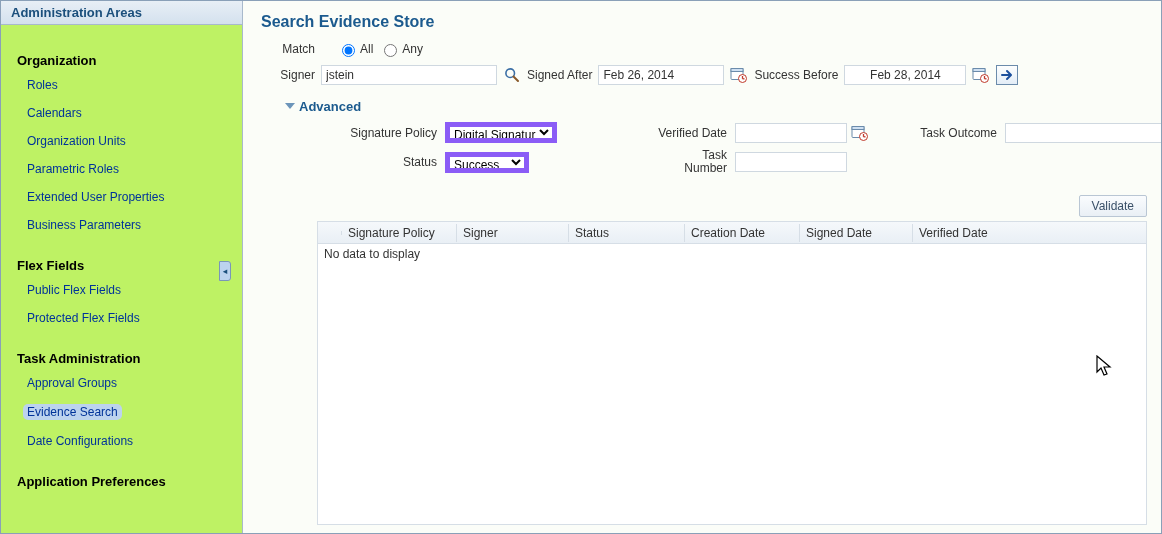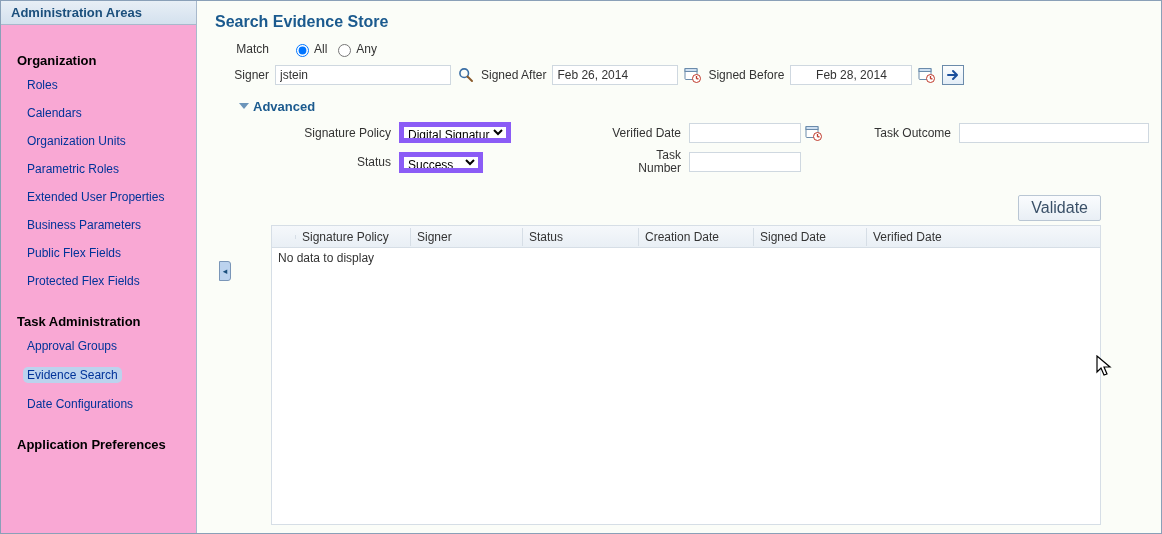--- a/index.html
+++ b/index.html
@@ -19,22 +19,22 @@
     overflow: hidden;
   }
   .main-area {
     flex: 1;
     display: flex;
     background: #fbfdf8;
     position: relative;
     border-right: 1px solid #c9d6e2;
   }
   .sidebar {
-    width: 196px;
-    background: #f9a8d4;
+    width: 242px;
+    background: #bef264;
     border-right: 1px solid #a8b9cc;
     display: flex;
     flex-direction: column;
   }
   .sidebar-header {
     background: linear-gradient(#e8eff6, #d4e1ee);
     border-bottom: 1px solid #a8b9cc;
     padding: 4px 10px;
     font-weight: bold;
     color: #1b4f7c;
@@ -154,21 +154,21 @@
   }
   .adv-grid .label { padding-right:8px; }
   .task-num-label { line-height:1.1; text-align:right; padding-right:8px;}
   .validate-row { display:flex; justify-content:flex-end; margin: 20px 58px 4px 0; }
   .btn {
     border:1px solid #b9c6d4;
     background: linear-gradient(#fafcfe,#e9eff5);
     padding: 3px 12px;
     cursor:pointer;
     color:#3a5068;
-    font-size:16px;
+    font-size:12px;
     border-radius:2px;
     text-align:center;
   }
   .table-wrap {
     border:1px solid #d6dee6;
     margin: 0 58px 0 56px;
     flex:1;
     display:flex; flex-direction:column;
     background:#fff;
     min-height: 240px;
@@ -215,20 +215,21 @@
       <div class="sidebar-body">
 
         <div class="nav-section-title">Organization</div>
         <div><span class="nav-item">Roles</span></div>
         <div><span class="nav-item">Calendars</span></div>
         <div><span class="nav-item">Organization Units</span></div>
         <div><span class="nav-item">Parametric Roles</span></div>
         <div><span class="nav-item">Extended User Properties</span></div>
         <div><span class="nav-item">Business Parameters</span></div>
 
+        <div class="nav-section-title">Flex Fields</div>
         <div><span class="nav-item">Public Flex Fields</span></div>
         <div><span class="nav-item">Protected Flex Fields</span></div>
 
         <div class="nav-section-title">Task Administration</div>
         <div><span class="nav-item">Approval Groups</span></div>
         <div><span class="nav-item selected">Evidence Search</span></div>
         <div><span class="nav-item">Date Configurations</span></div>
 
         <div class="nav-section-title">Application Preferences</div>
       </div>
@@ -265,21 +266,21 @@
         <input type="text" style="width: 126px;" value="Feb 26, 2014">
         <span class="icon-btn cal-icon">
           <svg viewBox="0 0 18 18">
               <rect x="1" y="2.5" width="12" height="11" rx="1" fill="#fff" stroke="#6b8bab"></rect>
               <rect x="1" y="2.5" width="12" height="3" fill="#cfe0f2" stroke="#6b8bab"></rect>
               <circle cx="12.5" cy="12.5" r="4" fill="#fff" stroke="#c0392b"></circle>
               <line x1="12.5" y1="10" x2="12.5" y2="12.8" stroke="#c0392b" stroke-width="1.3"></line>
               <line x1="12.5" y1="12.8" x2="14.5" y2="12.8" stroke="#c0392b" stroke-width="1.3"></line>
             </svg>
         </span>
-        <span class="label">Signed Before</span>
+        <span class="label">Success Before</span>
         <input type="text" style="width: 122px; text-align: center;" value="Feb 28, 2014">
         <span class="icon-btn cal-icon">
           <svg viewBox="0 0 18 18">
               <rect x="1" y="2.5" width="12" height="11" rx="1" fill="#fff" stroke="#6b8bab"></rect>
               <rect x="1" y="2.5" width="12" height="3" fill="#cfe0f2" stroke="#6b8bab"></rect>
               <circle cx="12.5" cy="12.5" r="4" fill="#fff" stroke="#c0392b"></circle>
               <line x1="12.5" y1="10" x2="12.5" y2="12.8" stroke="#c0392b" stroke-width="1.3"></line>
               <line x1="12.5" y1="12.8" x2="14.5" y2="12.8" stroke="#c0392b" stroke-width="1.3"></line>
             </svg>
         </span>

